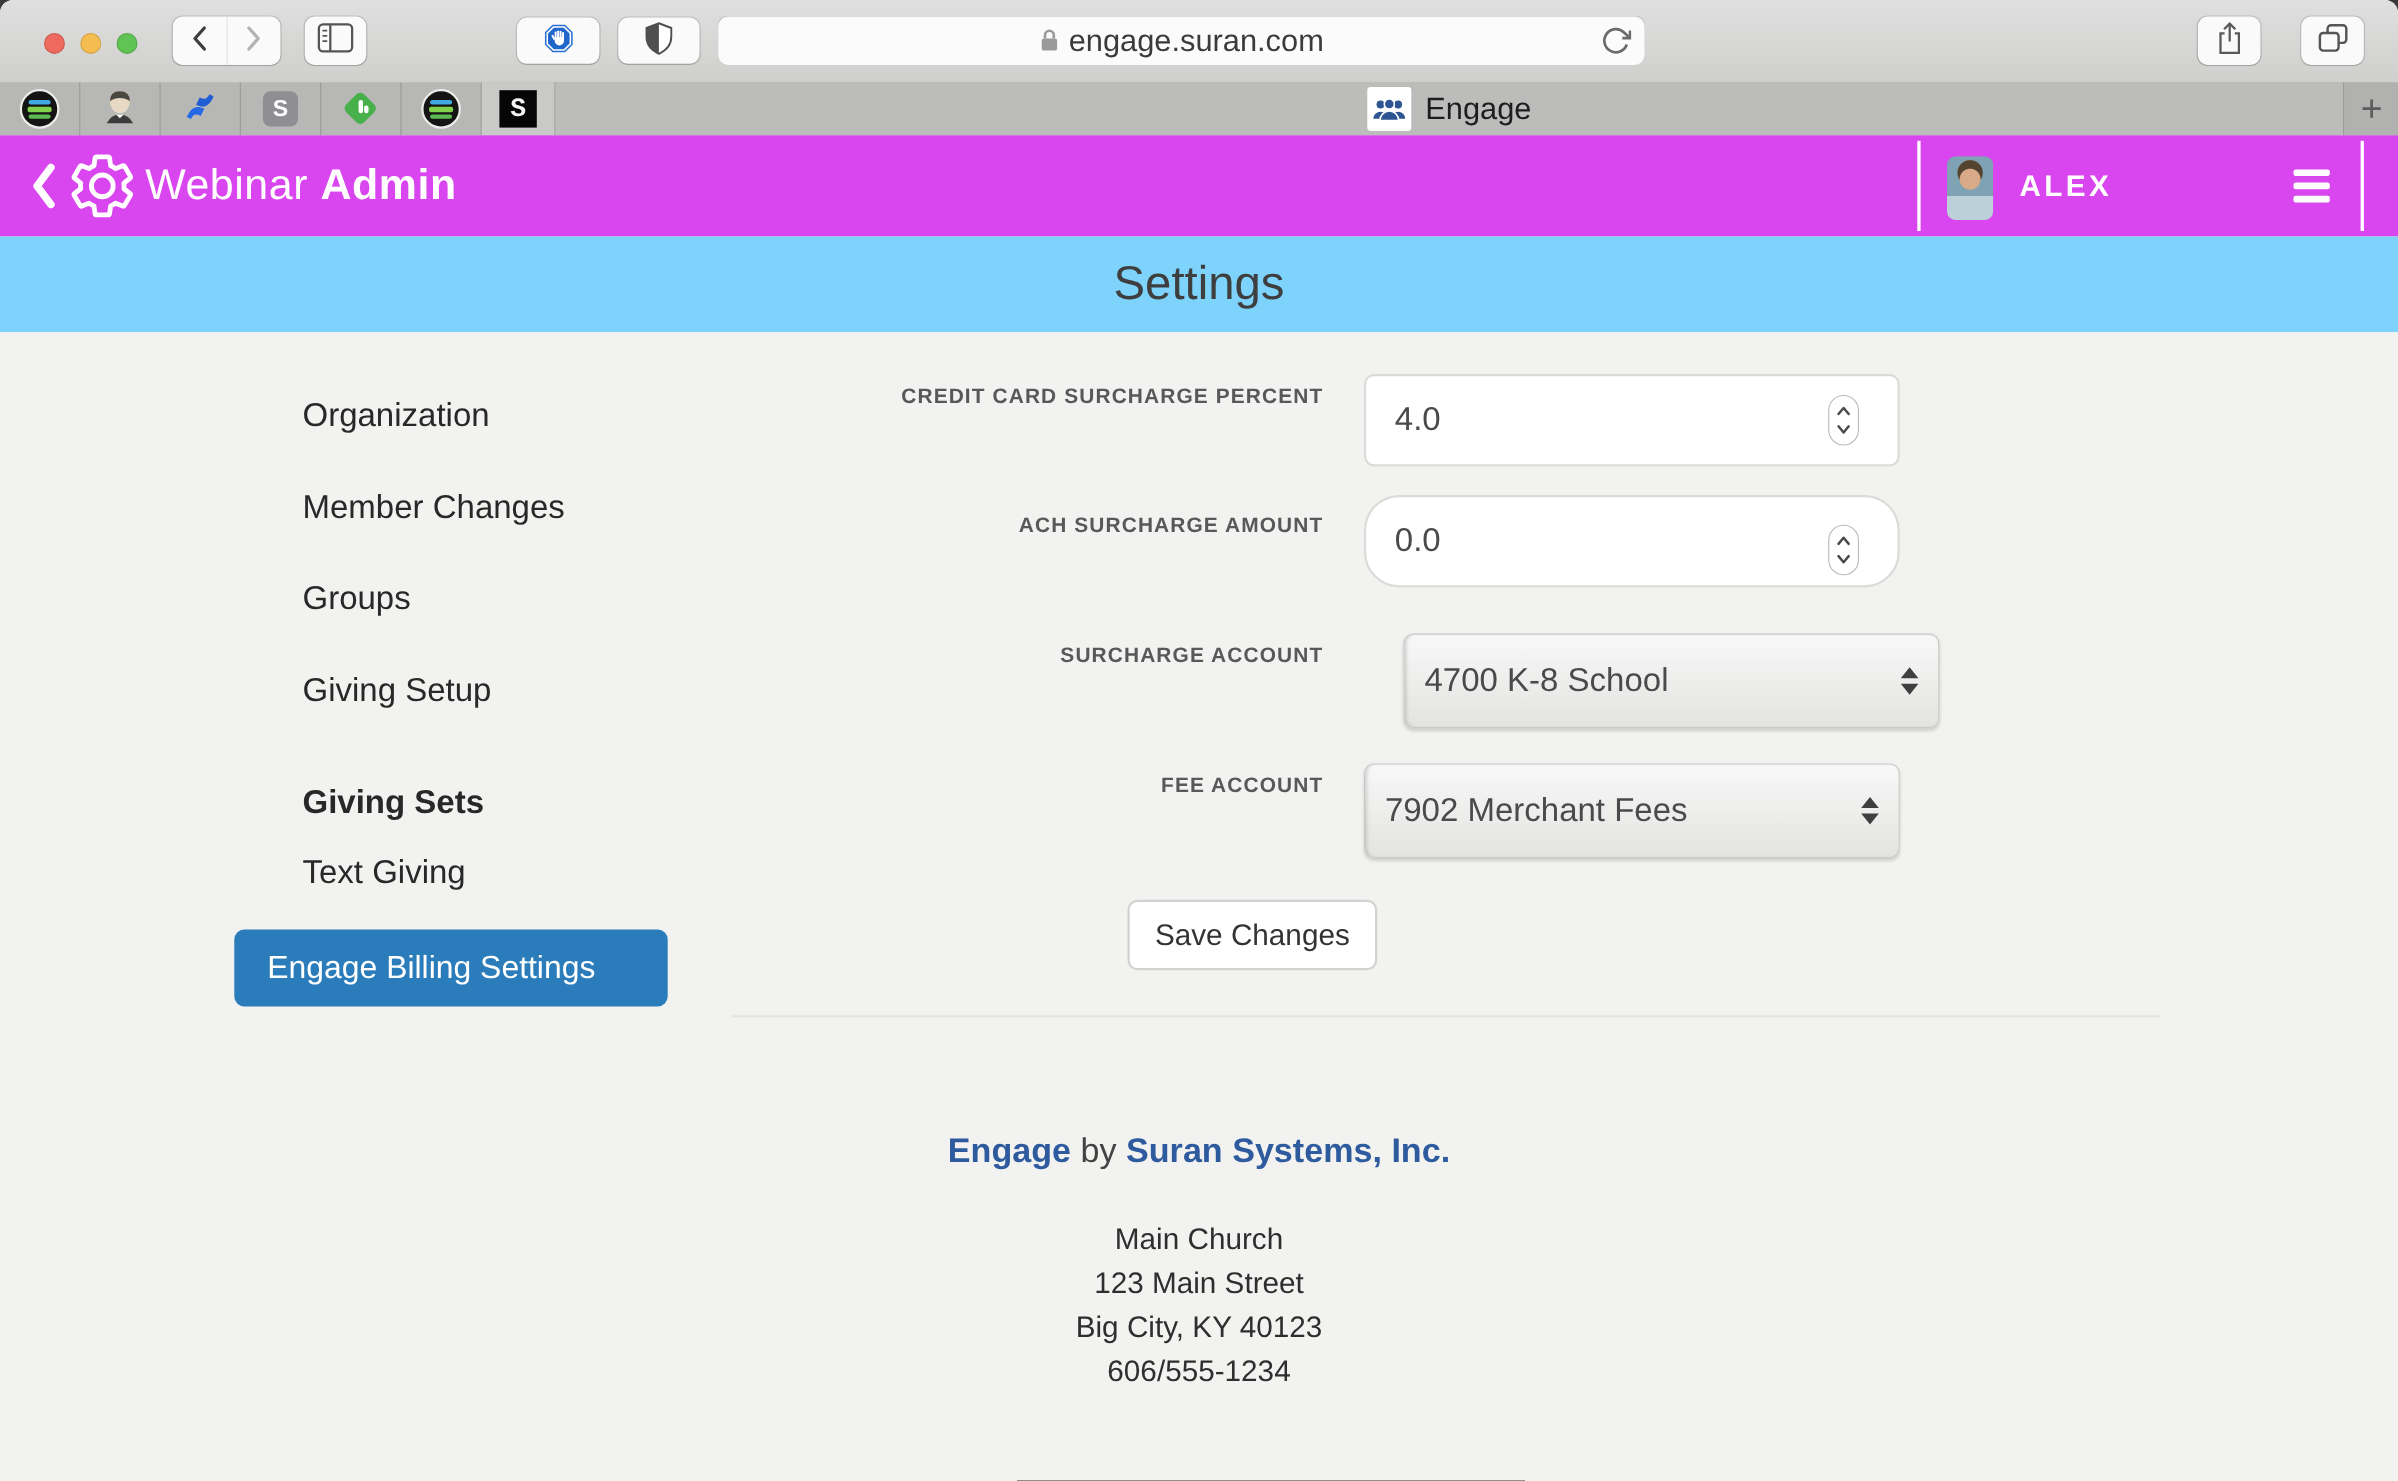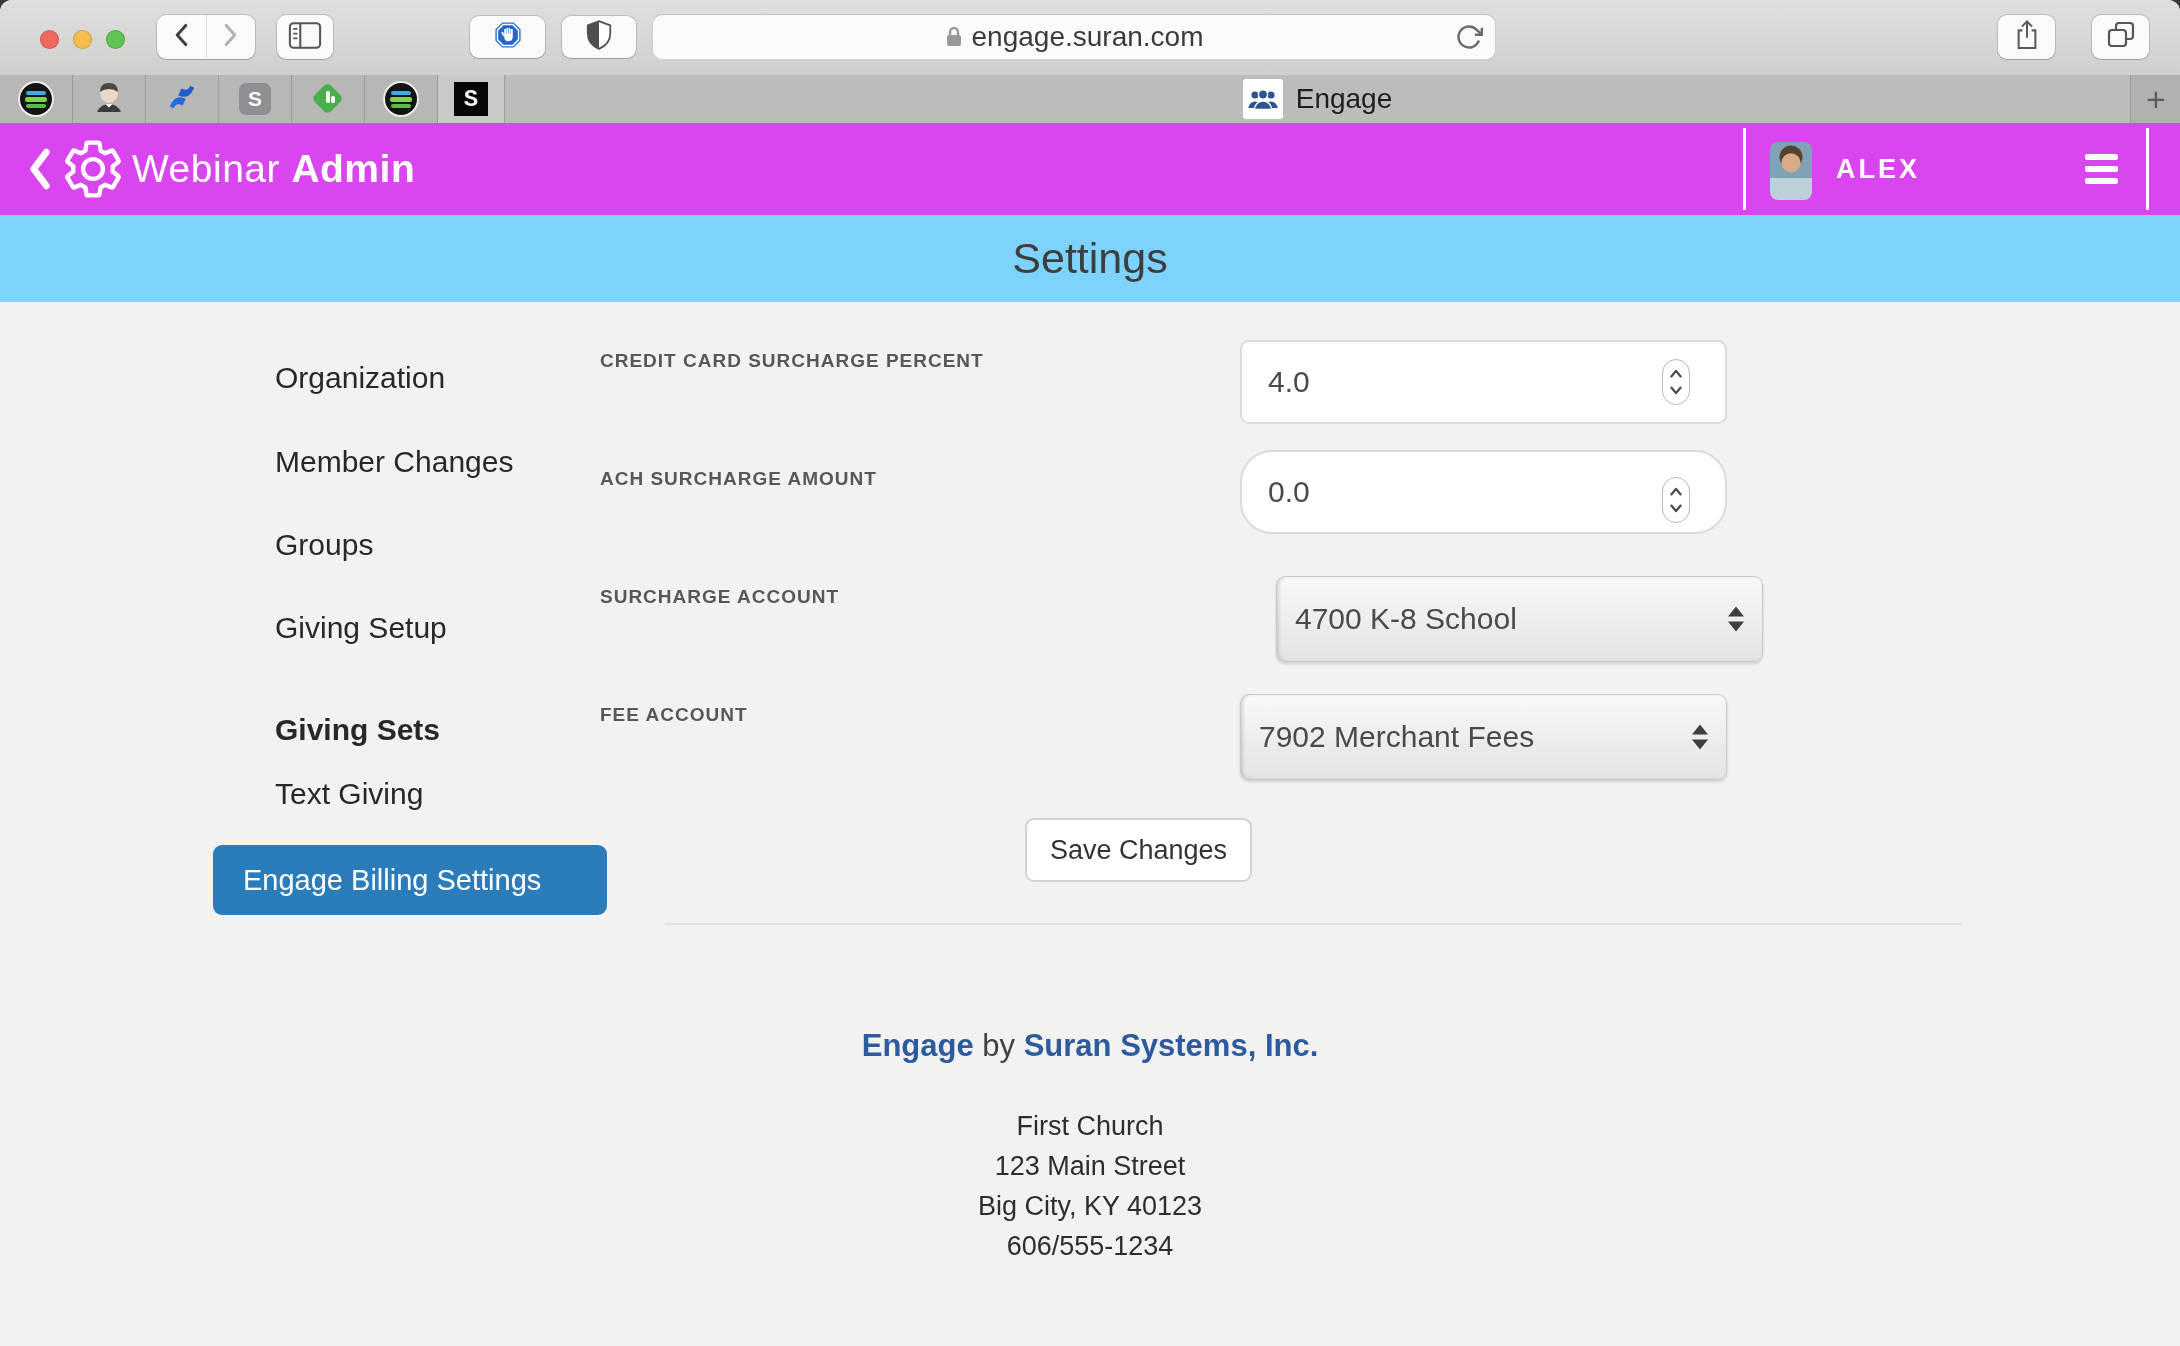--- a/index.html
+++ b/index.html
@@ -61,21 +61,21 @@
   .burger{position:absolute;left:2085px;top:31px;width:33px;}
   .burger i{display:block;height:5.5px;background:#fff;border-radius:2px;margin-bottom:6.5px;}
   .burger i:last-child{margin-bottom:0;}
   
   .settingsband{position:absolute;left:0;top:215px;width:2180px;height:87px;background:#7dd3fc;border-bottom:1px solid #e7e9e7;}
   .settingsband h1{margin:0;text-align:center;line-height:87px;font-size:43px;font-weight:500;color:#3e3e3e;}
   .content{position:absolute;left:0;top:302px;width:2180px;height:1044px;background:#f2f2f0;}
   .side-item{position:absolute;left:243px;height:36px;line-height:36px;font-size:30px;color:#282828;margin-left:32px;}
   .side-active{position:absolute;left:213px;top:543px;width:394px;height:70px;background:#2b7cba;border-radius:9px;
     color:#fff;font-size:29px;font-weight:500;line-height:70px;padding-left:30px;box-sizing:border-box;}
-  .f-label{position:absolute;left:600px;width:603px;height:26px;line-height:26px;
+  .f-label{position:absolute;left:600px;width:603px;height:26px;line-height:26px;text-align:right;
     font-size:19px;font-weight:700;letter-spacing:1px;color:#58585a;}
   .f-input{position:absolute;left:1240px;width:487px;height:84px;background:#fff;border:2px solid #dbdbd9;border-radius:9px;
     box-sizing:border-box;font-family:"Liberation Sans",sans-serif;font-size:30px;color:#4a4a4c;padding:0 70px 0 26px;outline:none;}
   .stepper{position:absolute;left:1662px;width:28px;height:46px;background:#fff;border:1.5px solid #b9b9b9;border-radius:14px;
     box-sizing:border-box;display:flex;align-items:center;justify-content:center;}
   .f-select{position:absolute;left:1240px;width:487px;height:86px;border:1px solid #c8c8c6;border-radius:9px;
     background:linear-gradient(#f8f8f8,#e3e3e1);box-shadow:0 2px 3px rgba(0,0,0,.15), inset 3px 0 4px -2px rgba(0,0,0,.2);
     box-sizing:border-box;display:flex;align-items:center;padding-left:18px;font-size:30px;color:#4a4a4c;}
   .sel-arrows{position:absolute;right:18px;top:50%;transform:translateY(-50%);}
   .sel-arrows i{display:block;width:0;height:0;border-left:8px solid transparent;border-right:8px solid transparent;}
@@ -337,19 +337,19 @@
     <button class="save-btn">Save Changes</button>
 
     <div class="divider"></div>
 
     <div class="brandline">
       <span class="blue">Engage</span>
       <span class="by">by</span>
       <span class="blue">Suran Systems, Inc.</span>
     </div>
     <div class="address">
-      <div>First Church</div>
+      <div>Main Church</div>
       <div>123 Main Street</div>
       <div>Big City, KY 40123</div>
       <div>606/555-1234</div>
     </div>
   </div>
 </div>
 
 </body></html>

